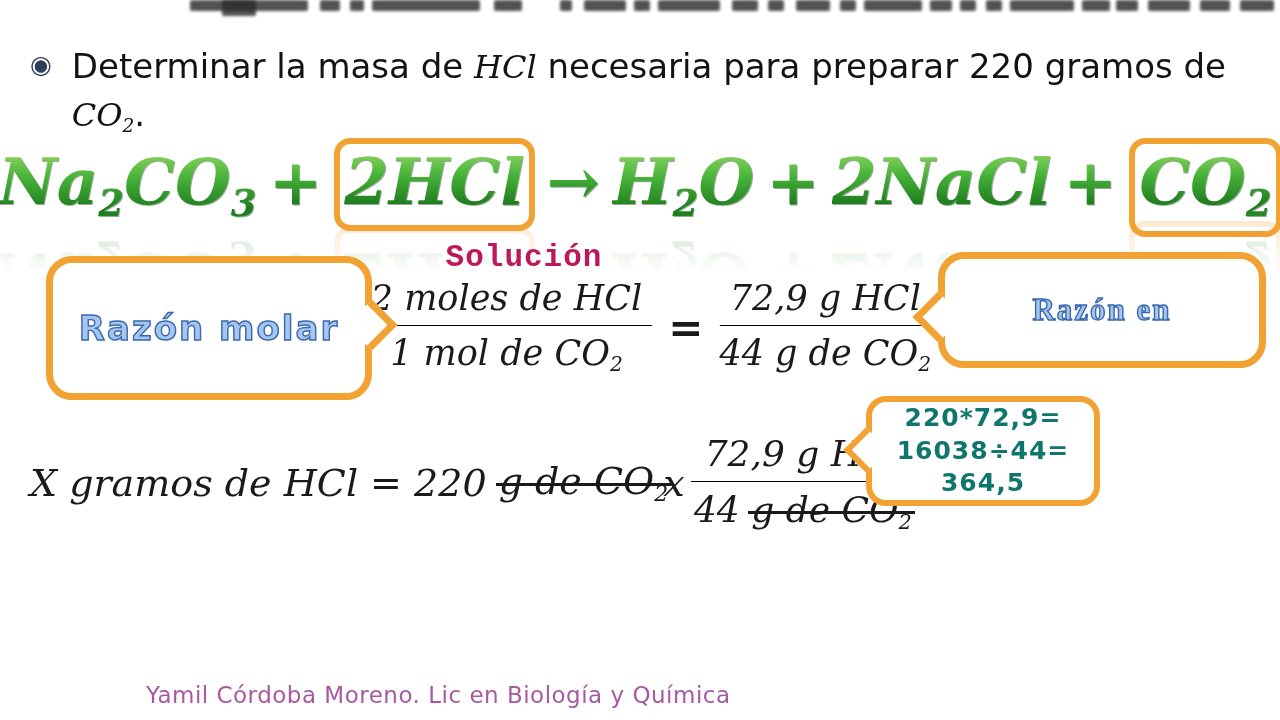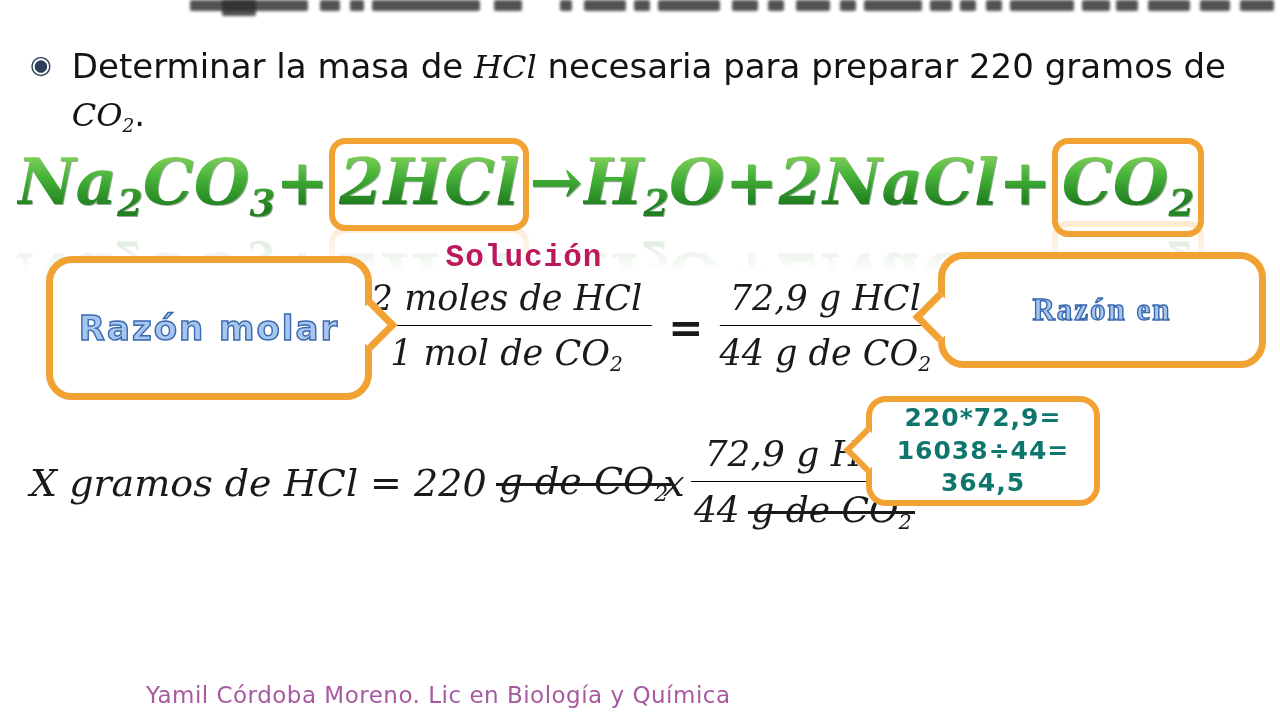--- a/index.html
+++ b/index.html
@@ -17,22 +17,22 @@
           filter:blur(1.6px); border-radius:2px; }
 
   
   .problem { position:absolute; top:42px; left:30px; width:1232px; display:flex; gap:20px; }
   .bullet { font-size:25px; color:#2e3f5c; line-height:1; margin-top:10px; }
   .problem-text { font-size:34px; line-height:1.42; color:#131313; }
   .problem-text .serif-math { font-size:32px; }
 
   
   .equation-block { position:absolute; top:138px; left:0; width:1280px; }
-  .eq-row { display:flex; align-items:baseline; gap:0;
-            font-size:64px; font-weight:bold;margin-left:17px; }
+  .eq-row { display:flex; justify-content:center; align-items:baseline; gap:12px;
+            font-size:64px; font-weight:bold; }
   .green-text { color:#2f9e2f; font-family:"DejaVu Serif", serif; font-style:italic; }
   @supports ((-webkit-background-clip: text) or (background-clip: text)) {
     .green-text {
       background:linear-gradient(#9fe06c 0%, #46b238 42%, #1d7a1d 82%, #2c8f2c 100%);
       -webkit-background-clip:text; background-clip:text; color:transparent;
     }
   }
   .eq-term { filter:drop-shadow(1.5px 1.5px 0.6px rgba(15,70,15,0.45)); }
   .eq-box { border:6px solid #f2a233; border-radius:16px; padding:0 4px 6px; }
   .eq-row.reflection {

